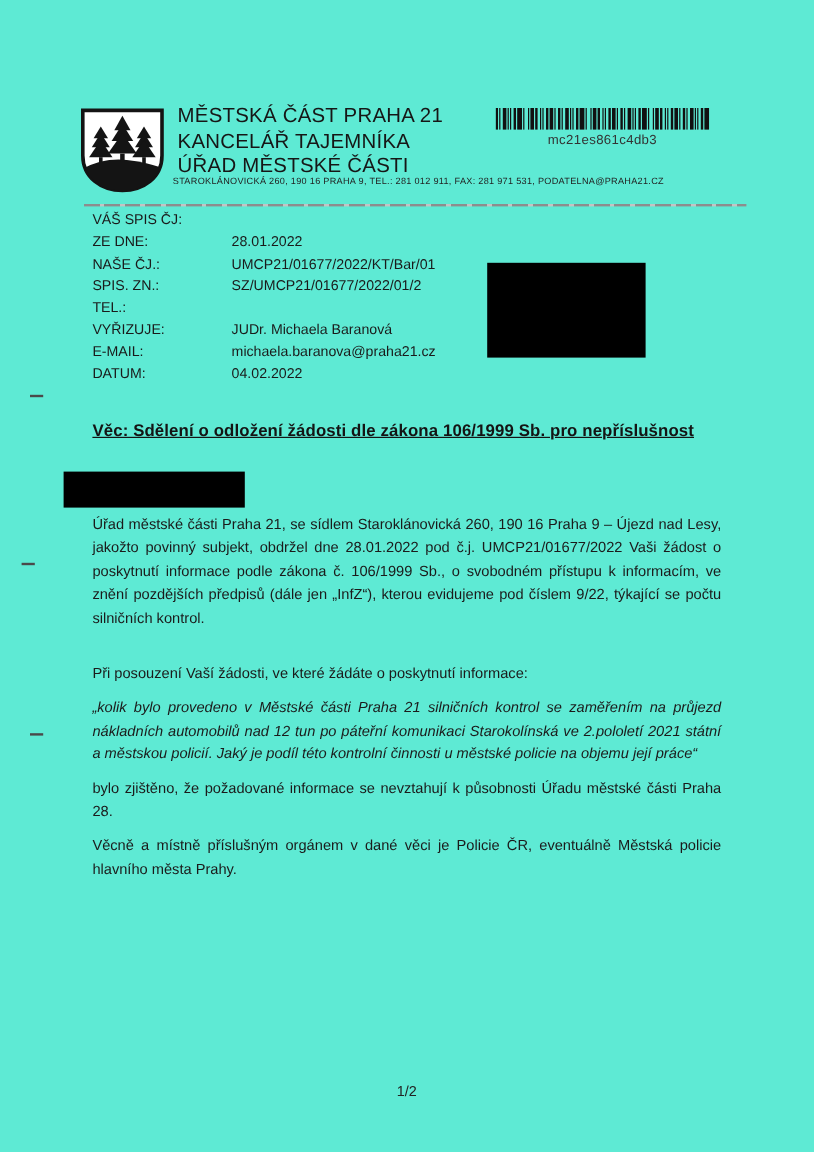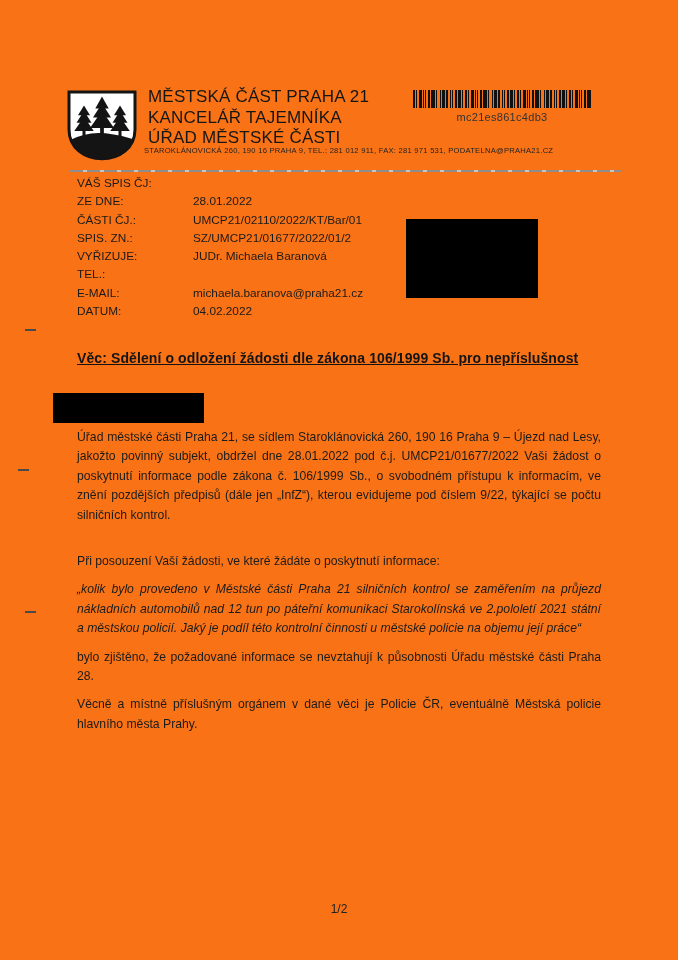--- a/index.html
+++ b/index.html
@@ -1,20 +1,20 @@
 <!DOCTYPE html>
 <html><head>
 <meta charset="utf-8">
 <style>
   html, body { margin: 0; padding: 0; background: #ffffff; }
   .page {
     position: relative;
     width: 678px;
     height: 960px;
-    background: #f97316;
+    background: #5eead4;
     font-family: "Liberation Sans", sans-serif;
     color: #1e1e1e;
     overflow: hidden;
   }
 
   
   .logo {
     position: absolute;
     left: 64px; top: 89px;
     width: 76px; height: 72px;
@@ -217,34 +217,34 @@
   <div class="ref-block">
     <div class="ref-row">
       <span class="ref-label">VÁŠ SPIS ČJ:</span>
       <span class="ref-value"></span>
     </div>
     <div class="ref-row">
       <span class="ref-label">ZE DNE:</span>
       <span class="ref-value">28.01.2022</span>
     </div>
     <div class="ref-row">
-      <span class="ref-label">ČÁSTI ČJ.:</span>
-      <span class="ref-value">UMCP21/02110/2022/KT/Bar/01</span>
+      <span class="ref-label">NAŠE ČJ.:</span>
+      <span class="ref-value">UMCP21/01677/2022/KT/Bar/01</span>
     </div>
     <div class="ref-row">
       <span class="ref-label">SPIS. ZN.:</span>
       <span class="ref-value">SZ/UMCP21/01677/2022/01/2</span>
     </div>
     <div class="ref-row">
+      <span class="ref-label">TEL.:</span>
+      <span class="ref-value"></span>
+    </div>
+    <div class="ref-row">
       <span class="ref-label">VYŘIZUJE:</span>
       <span class="ref-value">JUDr. Michaela Baranová</span>
-    </div>
-    <div class="ref-row">
-      <span class="ref-label">TEL.:</span>
-      <span class="ref-value"></span>
     </div>
     <div class="ref-row">
       <span class="ref-label">E-MAIL:</span>
       <span class="ref-value">michaela.baranova@praha21.cz</span>
     </div>
     <div class="ref-row">
       <span class="ref-label">DATUM:</span>
       <span class="ref-value">04.02.2022</span>
     </div>
   </div>

